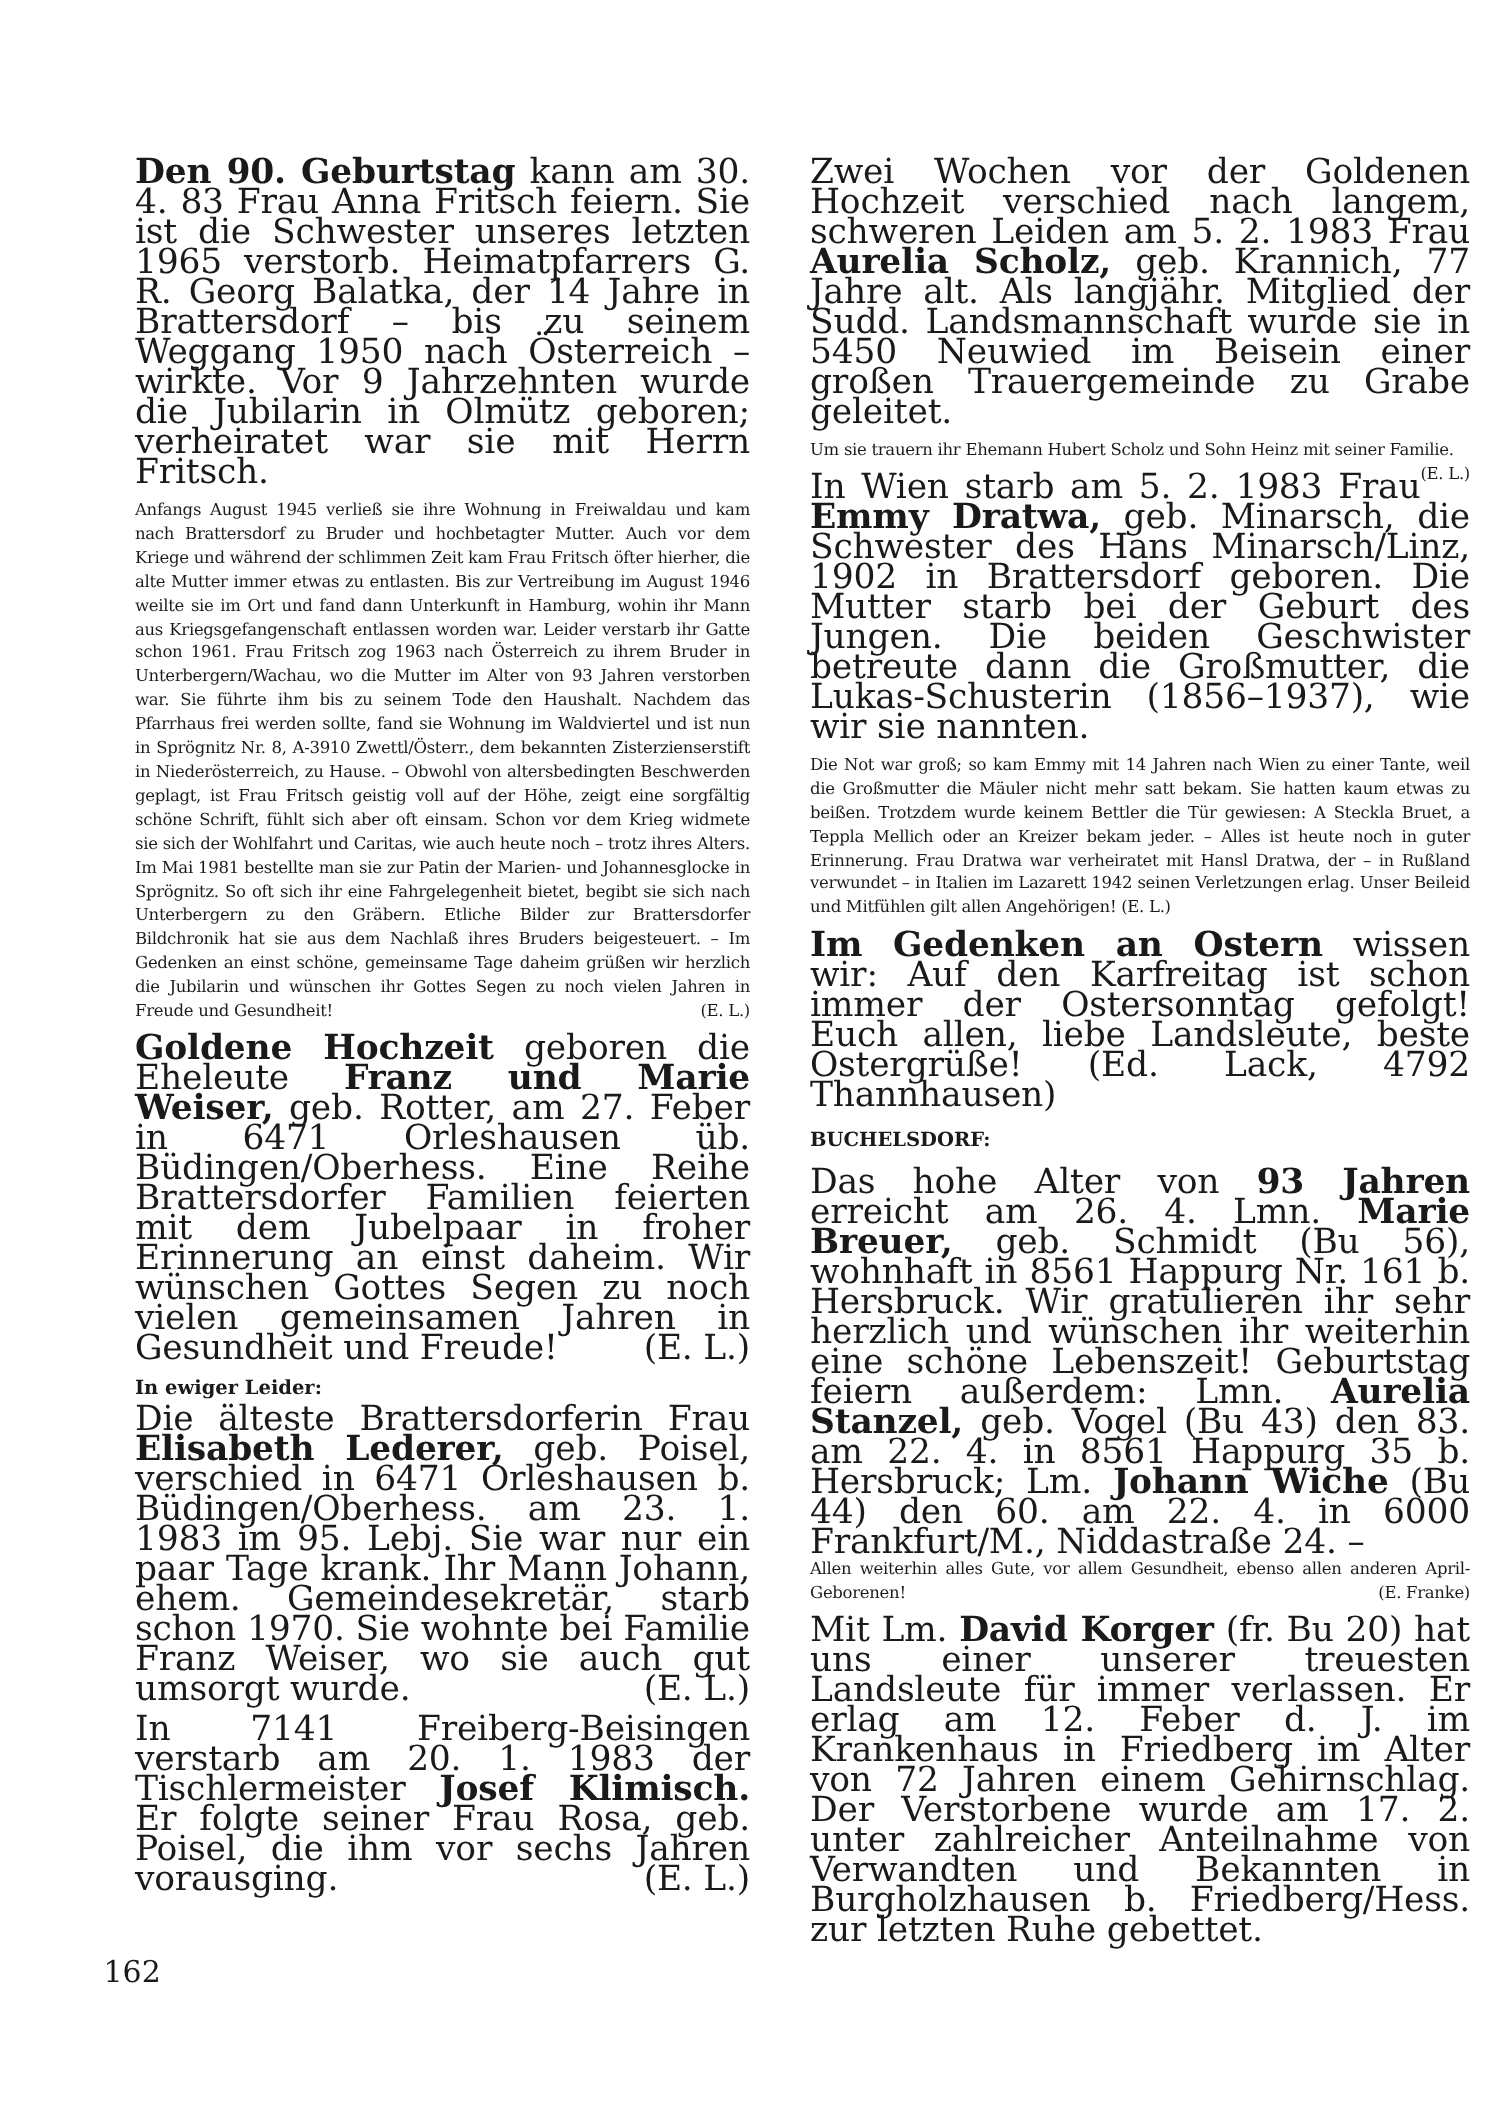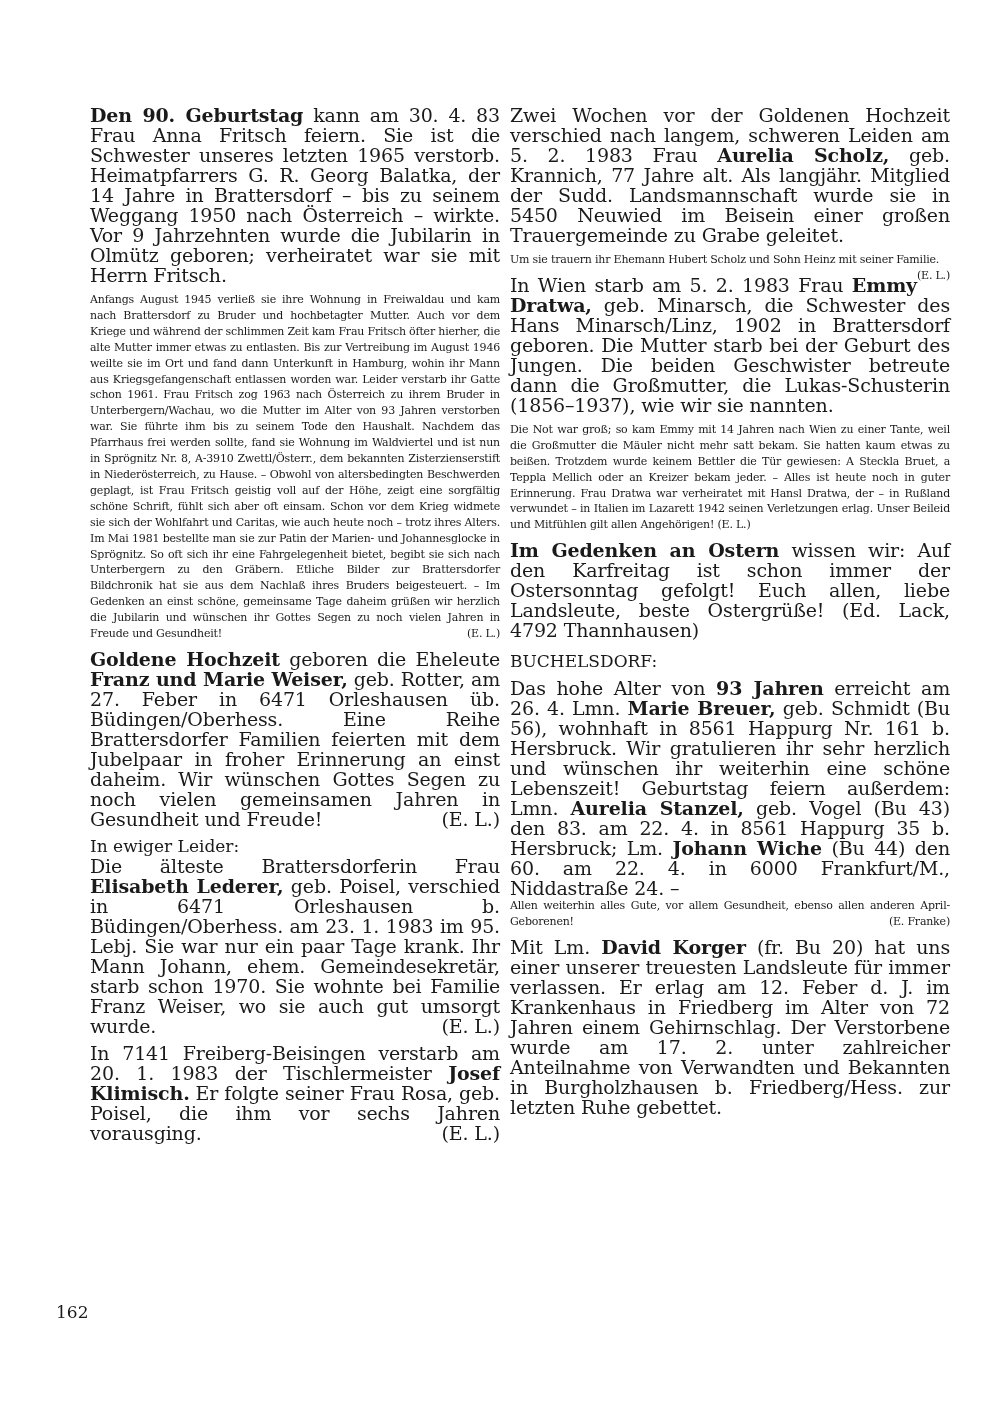--- a/index.html
+++ b/index.html
@@ -5,32 +5,32 @@
   html, body { margin: 0; padding: 0; background: #ffffff; }
   body {
     width: 1000px; height: 1413px; position: relative; overflow: hidden;
     font-family: "DejaVu Serif", "Liberation Serif", serif;
     color: #1a1a1a;
   }
   .col {
     position: absolute; top: 105px; text-align: justify;
   }
   .col-left { left: 90px; width: 410px; }
-  .col-right { left: 510px; width: 440px; }
+  .col-right { left: 540px; width: 440px; }
   p { margin: 0; }
-  .big { font-size: 19px; line-height: 20px; letter-spacing: -0.15px; }
+  .big { font-size: 23px; line-height: 20px; letter-spacing: -0.15px; }
   .small { font-size: 11px; line-height: 15.9px; letter-spacing: -0.2px; }
   .gap { margin-top: 7px; }
   .gap-lg { margin-top: 11px; }
   b { font-weight: bold; }
-  .heading { font-size: 17px; line-height: 20px; font-weight: normal; }
+  .heading { font-size: 13px; line-height: 20px; font-weight: bold; }
   .sig { float: right; }
   .page-number {
-    position: absolute; left: 56px; top: 1302px;
-    font-size: 17px; font-family: "DejaVu Serif", "Liberation Serif", serif;
+    position: absolute; left: 69px; top: 1302px;
+    font-size: 20px; font-family: "DejaVu Serif", "Liberation Serif", serif;
   }
 </style>
 </head>
 <body>
 
 <div class="col col-left">
 
   <p class="big">
     <b>Den 90. Geburtstag</b><span> kann am 30. 4. 83 Frau Anna Fritsch feiern. Sie ist die Schwester unseres letzten 1965 verstorb. Heimatpfarrers G. R. Georg Balatka, der 14 Jahre in Brattersdorf – bis zu seinem Weggang 1950 nach Österreich – wirkte. Vor 9 Jahrzehnten wurde die Jubilarin in Olmütz geboren; verheiratet war sie mit Herrn Fritsch.</span>
   </p>

